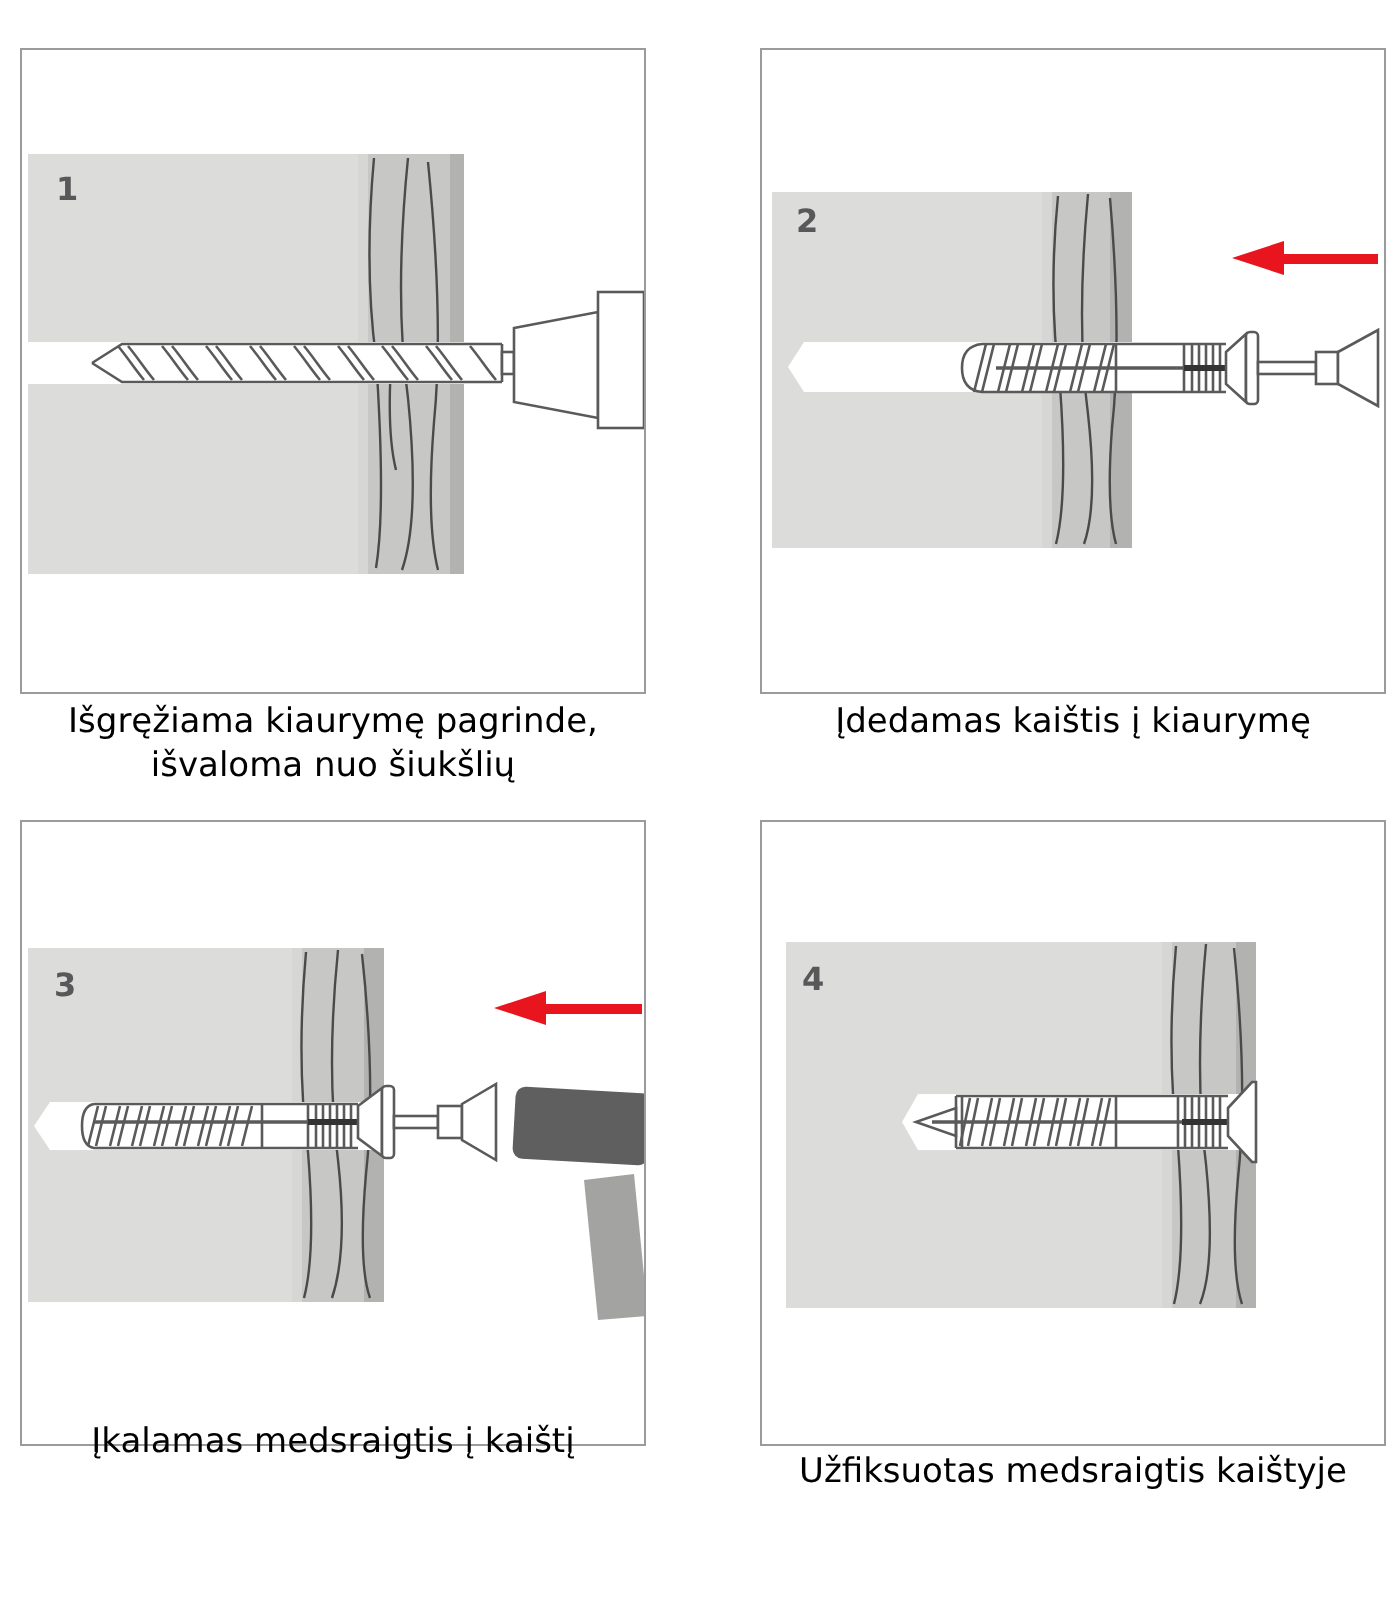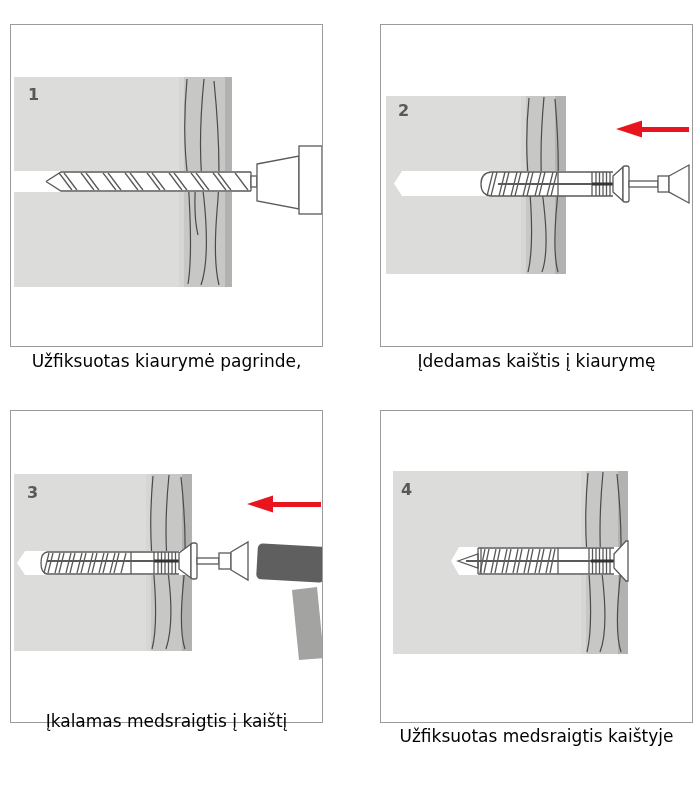--- a/index.html
+++ b/index.html
@@ -141,21 +141,22 @@
         <path fill="none" d="M208,137 L208,163 M211.5,137 L211.5,163 M215,137 L215,163 M218.5,137 L218.5,163 M222,137 L222,163 M225.5,137 L225.5,163 M229,137 L229,163"></path>
         <path fill="none" stroke-width="1.8" d="M85,150 L210,150"></path>
         <path fill="none" stroke="#333333" stroke-width="3" d="M210,150 L233,150"></path>
         <polygon points="233,143 245,130 247,130 247,170 245,170 233,157"></polygon>
       </g>
     </svg>
     <span class="step-number" style="left:20px; top:71px;">4</span>
   </div>
 
   <div class="caption" id="caption-1">
-    <div class="line">Užfiksuotas kiaurymė pagrinde,</div>
+    <div class="line">Išgręžiama kiaurymę pagrinde,</div>
+    <div class="line">išvaloma nuo šiukšlių</div>
   </div>
   <div class="caption" id="caption-2">
     <div class="line">Įdedamas kaištis į kiaurymę</div>
   </div>
   <div class="caption" id="caption-3">
     <div class="line">Įkalamas medsraigtis į kaištį</div>
   </div>
   <div class="caption" id="caption-4">
     <div class="line">Užfiksuotas medsraigtis kaištyje</div>
   </div>

